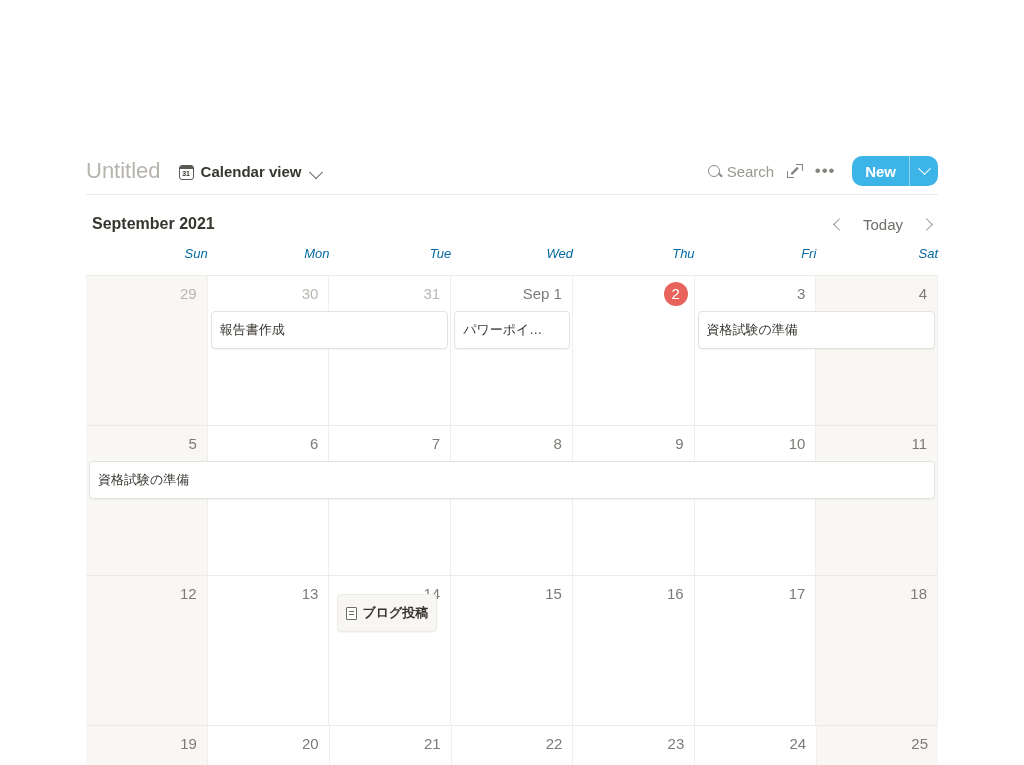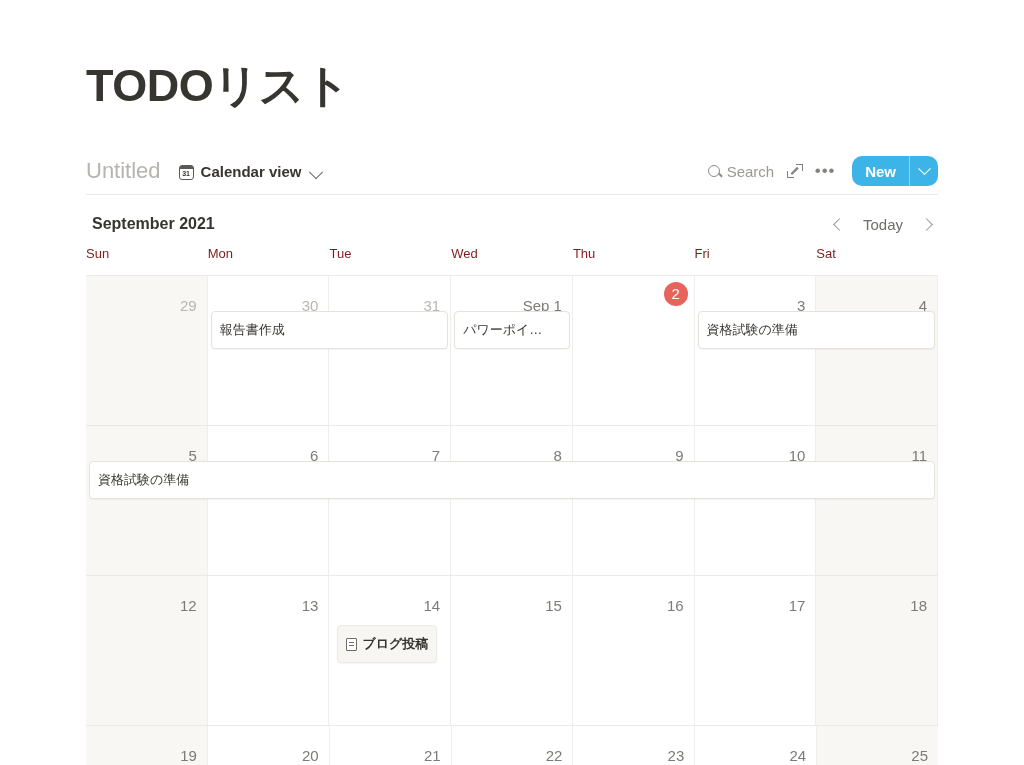--- a/index.html
+++ b/index.html
@@ -250,23 +250,24 @@
   .weekdays {
     position: absolute;
     left: 86px;
     top: 246px;
     width: 852px;
     height: 26px;
     display: flex;
   }
   .weekdays div {
     flex: 1 1 0;
-    text-align: left;
+    text-align: right;
     font-size: 13px;
-    color: #7f1d1d;
+    color: #0369a1;
+    font-style: italic;
   }
 
   
   .grid {
     position: absolute;
     left: 86px;
     top: 275px;
     width: 852px;
     height: 490px;
     border-top: 1px solid #eceae6;
@@ -282,21 +283,21 @@
     flex: 1 1 0;
     position: relative;
     border-right: 1px solid #f0eeea;
     box-sizing: border-box;
     background: #ffffff;
   }
   .day:last-child { border-right: none; }
   .day.weekend { background: #f8f7f4; }
   .day-num {
     position: absolute;
-    top: 20px;
+    top: 8px;
     right: 10px;
     font-size: 15px;
     color: #7d7b76;
     line-height: 20px;
   }
   .day.other .day-num { color: #b9b6b1; }
   .day-num.today {
     color: #ffffff;
     background: #e8635c;
     border-radius: 50%;
@@ -351,21 +352,20 @@
     height: 1px;
     background: #6e6c67;
     box-shadow: 0 3px 0 #6e6c67;
   }
 </style>
 </head>
 <body>
 
 <div id="page">
 
-  <div class="page-title">TODOリスト</div>
 
   <div class="view-bar">
     <div class="view-name">Untitled</div>
 
     <div class="view-tab">
       <span class="cal-icon">
         <span>31</span>
       </span>
       <span class="view-tab-label">Calendar view</span>
       <span class="chev-sm"></span>
@@ -498,21 +498,21 @@
         </div>
         <div class="day">
           <div class="day-num">16</div>
         </div>
         <div class="day">
           <div class="day-num">17</div>
         </div>
         <div class="day weekend">
           <div class="day-num">18</div>
         </div>
-        <div class="event chip" style="left: 251.429px; top: 49px; width: auto; max-width: 105.714px;">
+        <div class="event chip" style="left: 251.429px; top: 18px; width: auto; max-width: 105.714px;">
           <span class="doc-icon"></span>
           <span>ブログ投稿</span>
         </div>
       </div>
       <div class="week">
         <div class="day weekend">
           <div class="day-num">19</div>
         </div>
         <div class="day">
           <div class="day-num">20</div>

